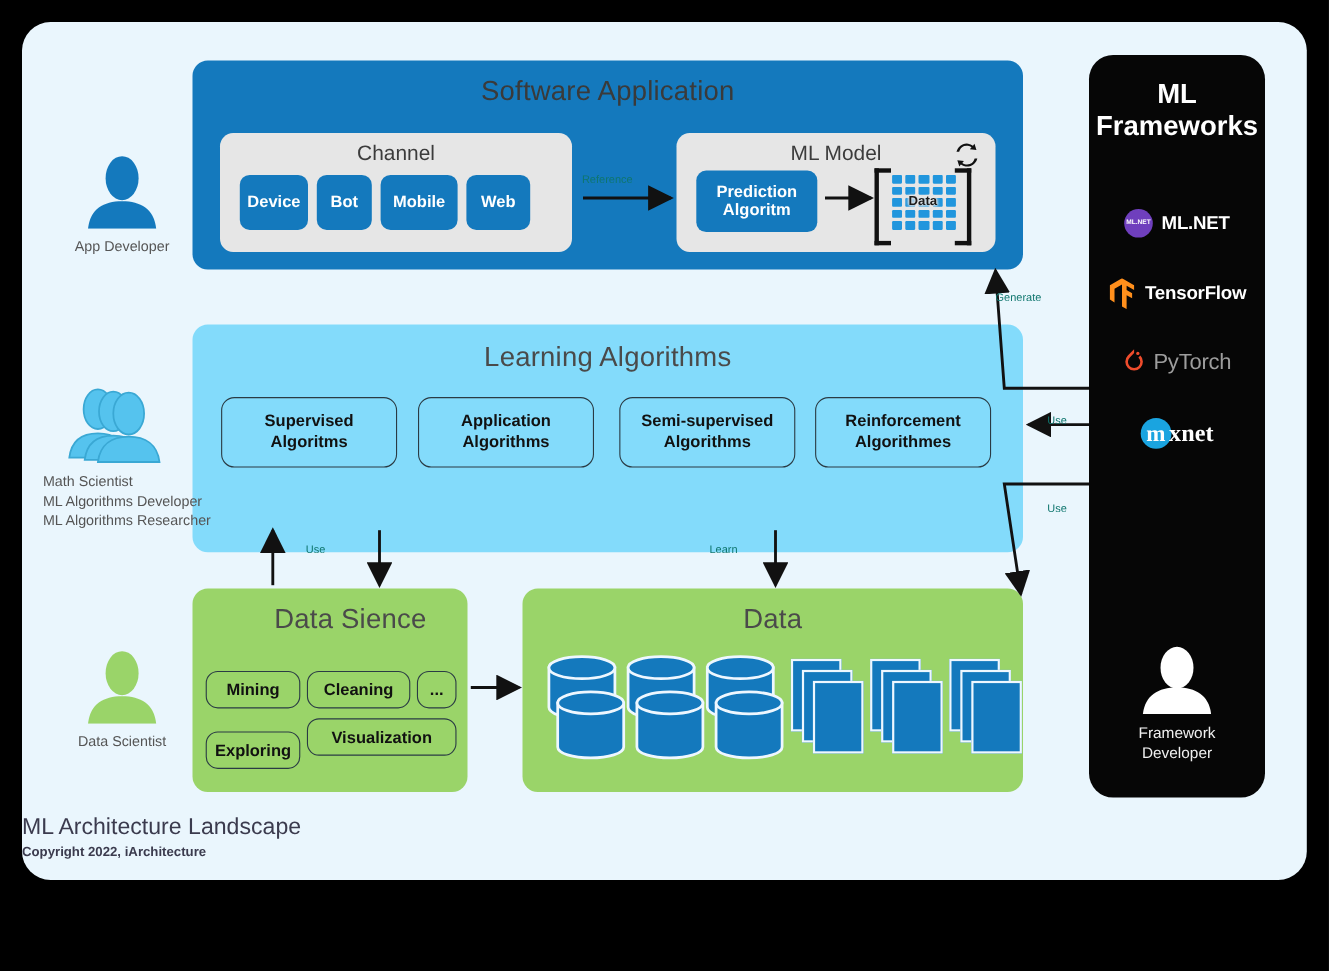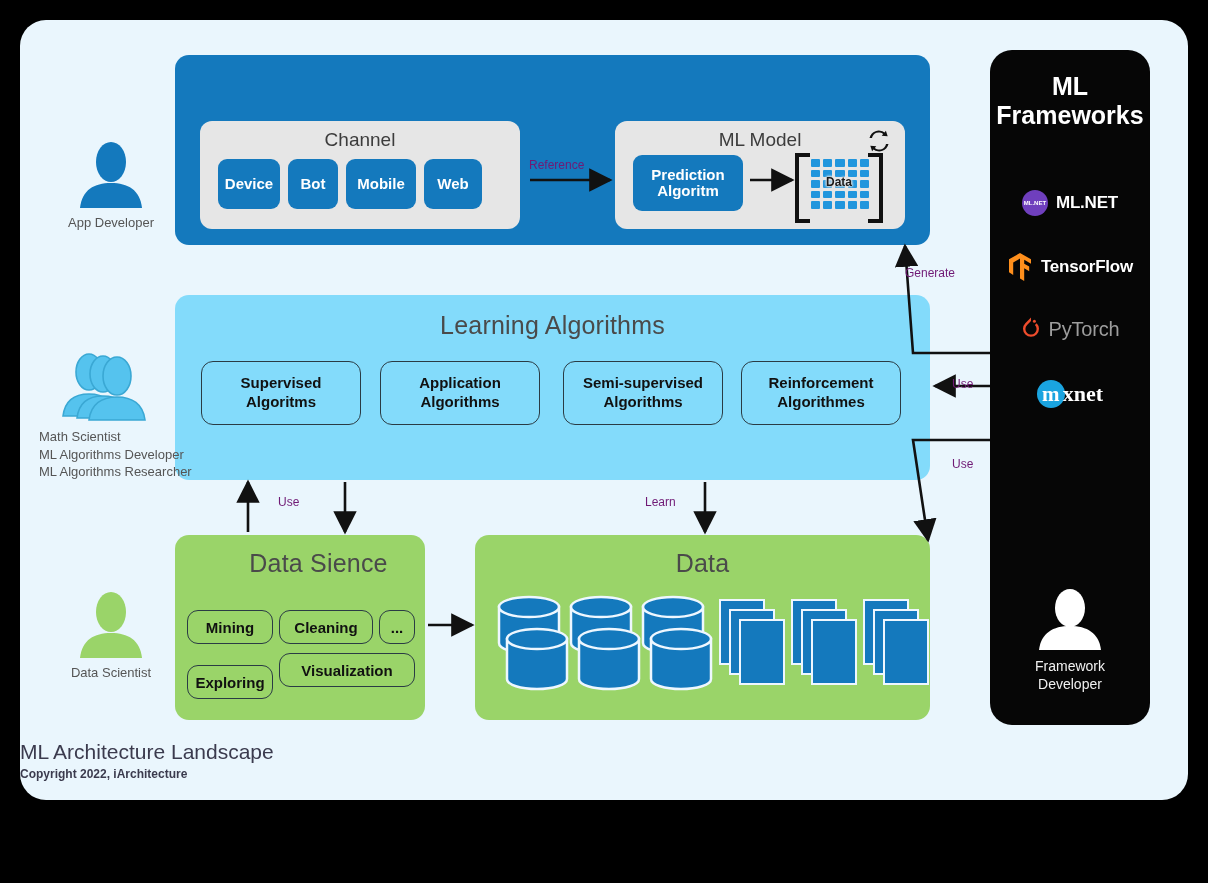--- a/index.html
+++ b/index.html
@@ -48,21 +48,21 @@
   #dots{position:absolute;left:16px;top:6px;width:58px;height:50px;
     display:grid;grid-template-columns:repeat(5,1fr);grid-template-rows:repeat(5,1fr);
     gap:3px;}
   #dots i{background:#2196dd;display:block;border-radius:1px;}
   #data-lbl{position:absolute;left:0;right:0;top:22px;text-align:center;
     font-size:12px;font-weight:bold;color:#1b1b1b;z-index:3;
     text-shadow:0 0 3px #e6e6e6,0 0 3px #e6e6e6,0 0 3px #e6e6e6,0 0 2px #e6e6e6;}
   #sync{position:absolute;right:14px;top:8px;width:24px;height:24px;}
 
   
-  #learn-sect{left:155px;top:275px;width:755px;height:185px;background:#83dbfb;}
+  #learn-sect{left:155px;top:275px;width:755px;height:207px;background:#83dbfb;}
   #learn-title{top:16px;}
   .chip-out{
     position:absolute;top:66px;height:62px;border:1.5px solid #2a3b44;
     border-radius:12px;display:flex;align-items:center;justify-content:center;
     text-align:center;font-size:15px;font-weight:bold;color:#111;line-height:1.25;
   }
   #la0{left:26px;width:158px;}
   #la1{left:205px;width:158px;}
   #la2{left:388px;width:158px;}
   #la3{left:566px;width:158px;}
@@ -109,35 +109,36 @@
   #fw-dev .lbl{font-size:14px;line-height:1.25;margin-top:4px;color:#f0f0f0;}
 
   
   .persona{position:absolute;text-align:center;width:150px;}
   .persona .lbl{font-size:13px;color:#555;line-height:1.35;margin-top:2px;}
   #p-app{left:16px;top:120px;}
   #p-math{left:16px;top:330px;}
   #p-data{left:16px;top:570px;}
 
   
-  .alabel{position:absolute;font-size:12px;color:#701a75;}
+  .alabel{position:absolute;font-size:10px;color:#0f766e;}
   svg.ov{position:absolute;left:0;top:0;width:1168px;height:780px;
     pointer-events:none;overflow:visible;}
 
   
   #footer{position:absolute;left:0;right:0;top:720px;text-align:left;}
   #f1{font-size:21px;color:#3b3b4e;}
   #f2{font-size:12px;color:#3b3b4e;font-weight:bold;margin-top:3px;}
 </style>
 </head>
 <body>
 
 <div id="canvas">
 
   <div class="sect" id="app-sect">
+    <div class="sect-title" id="app-title">Software Application</div>
 
     <div class="inner-card" id="channel-card">
       <div class="inner-title">Channel</div>
       <div class="chip-blue" id="ch0">Device</div>
       <div class="chip-blue" id="ch1">Bot</div>
       <div class="chip-blue" id="ch2">Mobile</div>
       <div class="chip-blue" id="ch3">Web</div>
     </div>
 
     <div class="inner-card" id="mlmodel-card">

